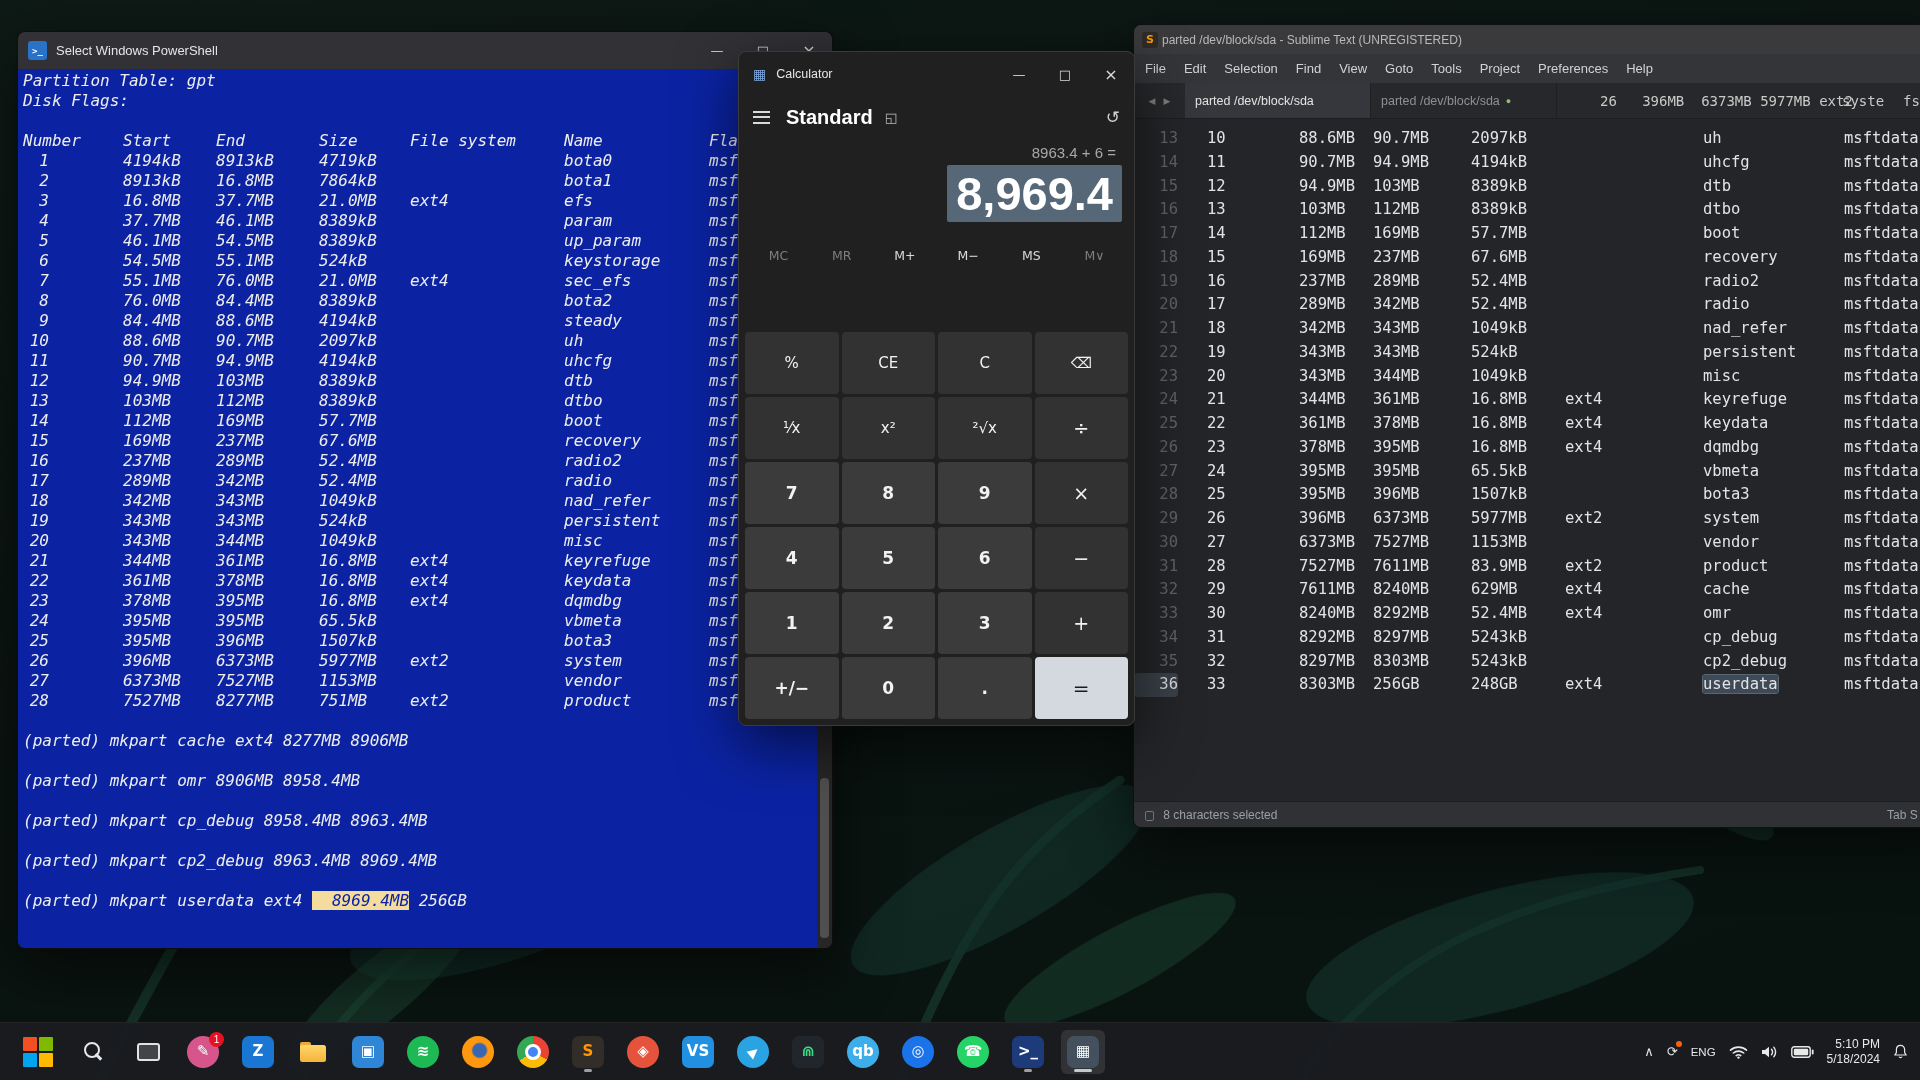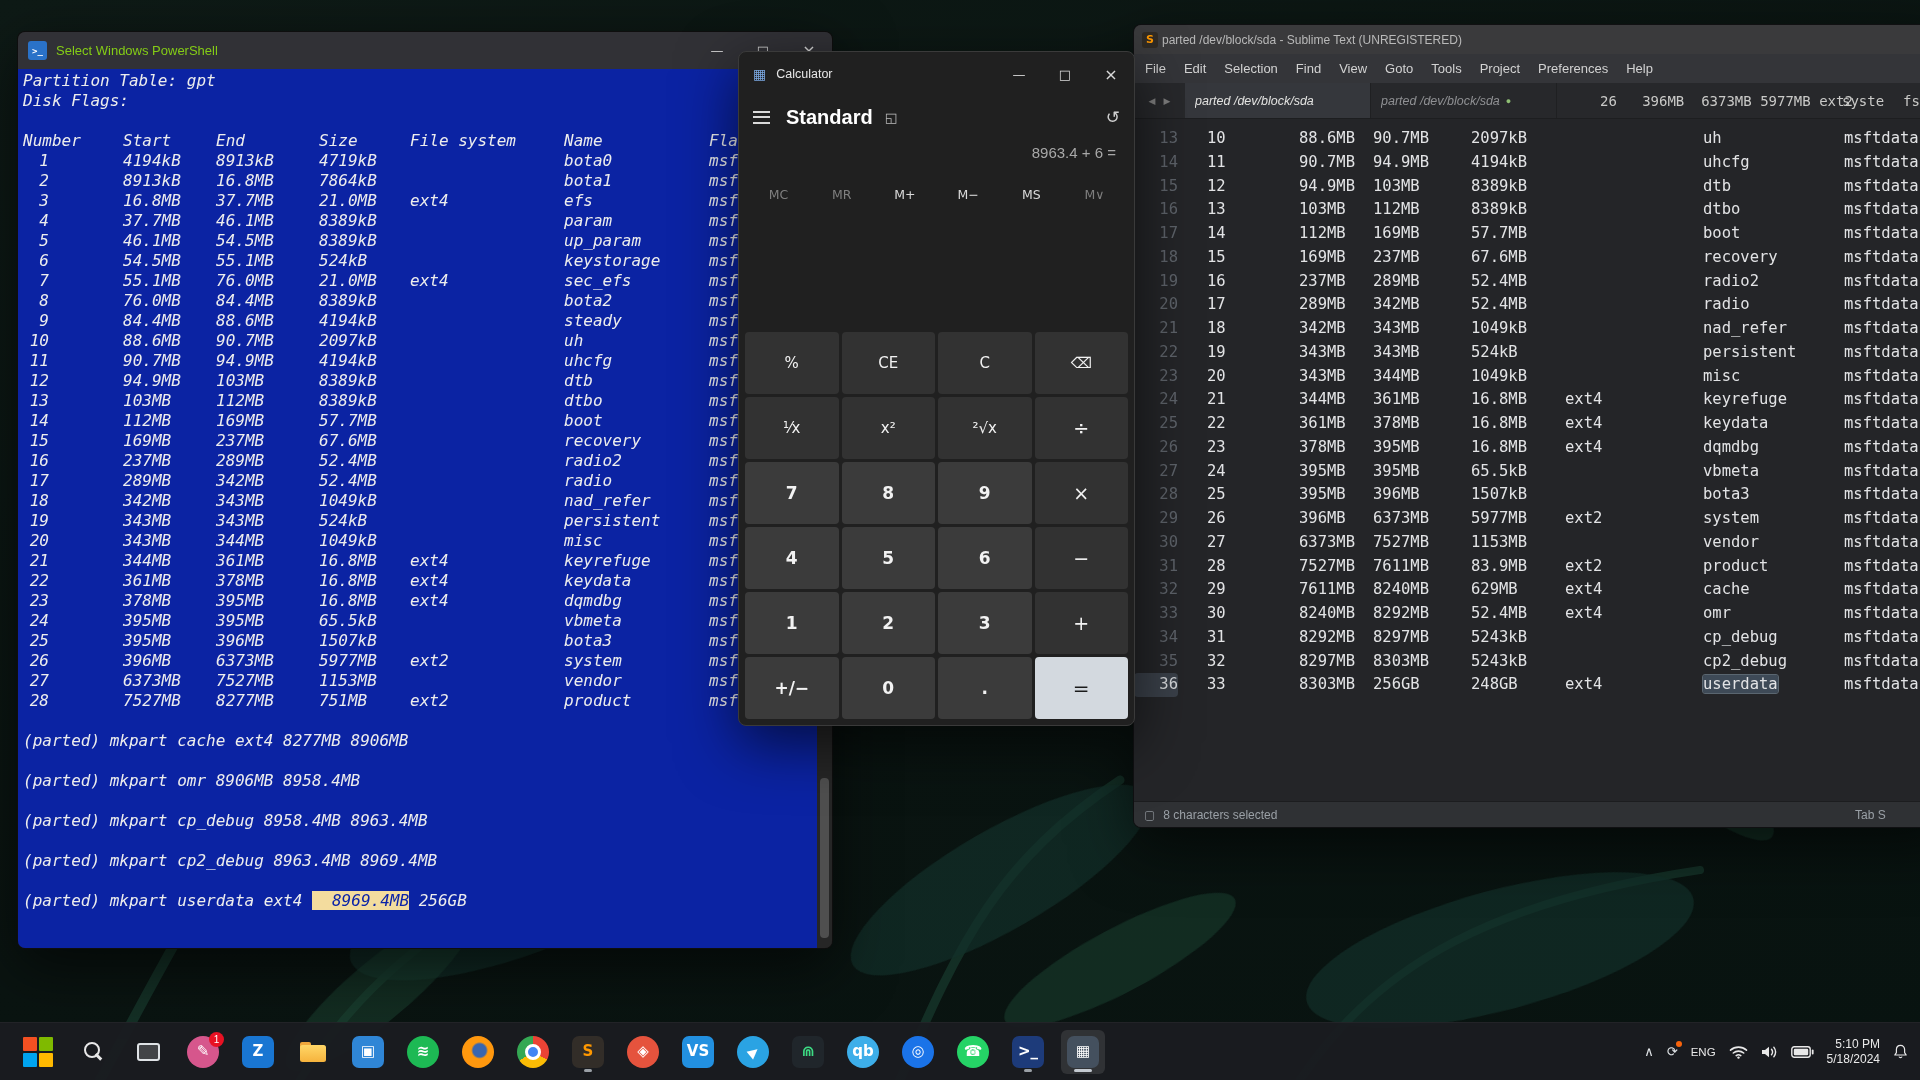--- a/index.html
+++ b/index.html
@@ -12,21 +12,21 @@
   .ferns { position:absolute; inset:0; width:1920px; height:1080px; }
 
   .window { position:absolute; border-radius:8px; overflow:hidden;
     box-shadow:0 18px 60px rgba(0,0,0,.6); border:1px solid rgba(0,0,0,.55); }
 
   
   .ps { left:17px; top:31px; width:816px; height:918px; background:#1f1f1f; z-index:10; }
   .ps-titlebar { height:37px; background:#313136; display:flex; align-items:center; padding-left:10px; }
   .ps-app-icon { width:19px; height:19px; border-radius:3px; background:#2a72c8; color:#fff;
     font:bold 9px "DejaVu Sans Mono",monospace; display:flex; align-items:center; justify-content:center; }
-  .ps-title { margin-left:9px; font-size:13px; color:#84cc16; }
+  .ps-title { margin-left:9px; font-size:13px; color:#e5e5e5; }
   .win-controls { margin-left:auto; display:flex; height:100%; }
   .wc { width:46px; height:100%; display:flex; align-items:center; justify-content:center;
     font-size:13px; color:#d9d9d9; font-family:"DejaVu Sans",sans-serif; }
   .wc.close { font-size:16px; }
   .ps-body { position:absolute; top:37px; left:0; right:15px; bottom:0; background:var(--ps-bg,#0b23a3);
     font-family:"DejaVu Sans Mono","Liberation Mono",monospace; font-size:16px; color:#ededed;
     padding:2px 0 0 5px; overflow:hidden; }
   .ps-scroll { position:absolute; top:37px; right:0; bottom:0; width:15px; background:#262626; }
   .ps-thumb { position:absolute; left:3px; bottom:10px; width:9px; height:160px; background:#4f4f4f; border-radius:4px; }
   .psline { height:20px; line-height:20px; white-space:pre;font-style:italic; }
@@ -74,21 +74,21 @@
   .sub-title { margin-left:4px; font-size:12px; color:#b9b9b9; white-space:nowrap; }
   .sub-menubar { height:29px; background:#343539; display:flex; align-items:center; padding-left:2px; }
   .menu-item { padding:0 9px; font-size:13px; color:#d2d2d2; }
   .sub-tabbar { position:relative; height:36px; background:#27282b; display:flex; align-items:stretch;
     border-bottom:1px solid #1d1e20; }
   .tab-arrows { width:51px; display:flex; align-items:center; justify-content:center; gap:8px;
     color:#7d7d7d; font-size:9px; font-family:"DejaVu Sans",sans-serif; }
   .tab { width:186px; display:flex; align-items:center; padding:0 10px; border-right:1px solid #1f2022;
     color:#8f9093; font-size:12.5px; }
   .tab.active { background:#35373c; color:#e3e3e1; }
-  .tab-label { overflow:hidden; white-space:nowrap;font-style:italic; }
+  .tab-label { overflow:hidden; white-space:nowrap; }
   .tab-dot { margin-left:6px; color:#8fbf74; font-size:9px; }
   .tab-dot:empty { display:none; }
   .tab-extra { position:absolute; top:0; height:100%; display:flex; align-items:center;
     font-family:"DejaVu Sans Mono","Liberation Mono",monospace; font-size:14px; color:#c9c9c7; white-space:pre; }
   .tx-row { left:438px;margin-left:28px; } .tx-name { left:708px; } .tx-right { left:769px; }
   .sub-editor { position:absolute; top:94px; bottom:26px; left:0; right:0; background:#242528;
     font-family:"DejaVu Sans Mono","Liberation Mono",monospace; font-size:15.5px; color:#e2e3e5;
     padding-top:8px; overflow:hidden; }
   .srow { height:23.75px; line-height:23.75px; white-space:pre; }
   .gut { display:inline-block; width:44px; padding-left:8px; text-align:right; margin-right:29px;
@@ -96,21 +96,21 @@
   .srow.active-line .gut { background:#3a4049; border-radius:4px; color:#d6d8db; }
   .sc { display:inline-block; vertical-align:top; white-space:pre; }
   .w1 { width:92px; } .w2 { width:74px; } .w3 { width:98px; }
   .w4 { width:94px; } .w5 { width:138px; } .w6 { width:141px; }
   .t { white-space:pre; }
   .t.tok-sel { background:var(--sub-sel,#3e4a57); outline:1px solid #5a6troke670; outline:1px solid #5a6670; border-radius:2px; }
   .sub-status { position:absolute; left:0; right:0; bottom:0; height:26px; background:#2f3134;
     border-top:1px solid #1c1d1f; display:flex; align-items:center; padding-left:10px;
     font-size:12px; color:#9aa0a6; }
   .status-icon { font-size:12px; margin-right:8px; color:#8b9096; font-family:"DejaVu Sans",sans-serif; }
-  .sub-status-right { position:absolute; left:721px; white-space:nowrap; }
+  .sub-status-right { position:absolute; left:753px; white-space:nowrap; }
 
   
   .taskbar { position:absolute; left:0; right:0; bottom:0; height:58px; background:rgba(26,28,32,.96);
     display:flex; align-items:center; z-index:100; border-top:1px solid rgba(255,255,255,.04); }
   .tb-apps { display:flex; align-items:center; gap:11px; margin-left:16px; }
   .tb-item { position:relative; width:44px; height:44px; border-radius:6px;
     display:flex; align-items:center; justify-content:center; }
   .tb-item.focused { background:rgba(255,255,255,.1); }
   .tb-pill { display:none; position:absolute; bottom:2px; left:50%; transform:translateX(-50%);
     width:8px; height:3px; border-radius:2px; background:#9aa0a6; }
@@ -388,20 +388,23 @@
         <span class="wc close">×</span>
       </div>
     </div>
     <div class="calc-nav">
       <span class="hamburger"></span>
       <span class="calc-mode">Standard</span>
       <span class="keep-on-top">◱</span>
       <span class="history-btn">↺</span>
     </div>
     <div class="calc-expression">8963.4 + 6 =</div>
+    <div class="calc-result-row">
+      <span class="calc-result">8,969.4</span>
+    </div>
     <div class="calc-memrow">
 
         <button class="mem-btn dim">MC</button>
 
         <button class="mem-btn dim">MR</button>
 
         <button class="mem-btn on">M+</button>
 
         <button class="mem-btn on">M−</button>
 

